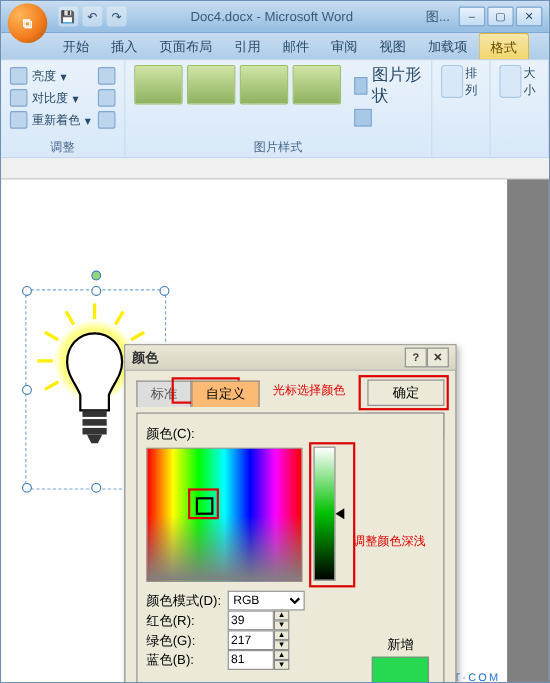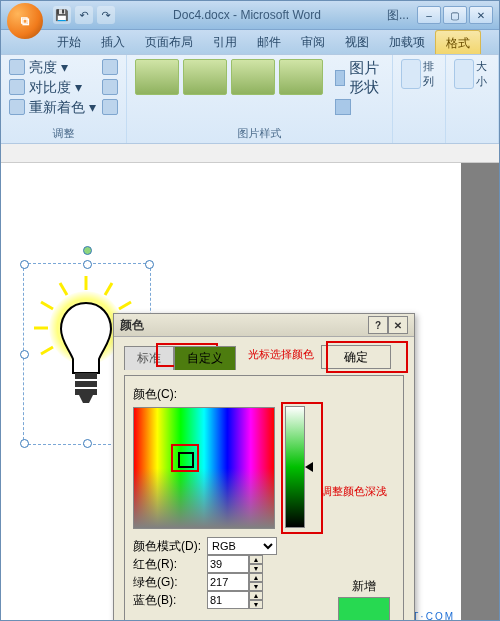--- a/index.html
+++ b/index.html
@@ -12,21 +12,21 @@
 .title-right{color:#3a5a7a;margin:0 8px}
 .winbtns{display:flex;gap:2px}
 .winbtns span{width:22px;height:16px;background:linear-gradient(#e8f1fb,#c4dcf3);border:1px solid #7fa6cf;border-radius:2px;display:flex;align-items:center;justify-content:center;font-size:10px}
 .tabbar{height:24px;background:linear-gradient(#c7dcf2,#aecde8);display:flex;padding-left:46px;border-bottom:1px solid #b2c9e2}
 .tabbar .tab{padding:4px 10px;color:#2a4a6a;cursor:pointer}
 .tabbar .tab.active{background:linear-gradient(#f7e7a8,#f2d66e);border:1px solid #d9b84e;border-bottom:none;border-radius:3px 3px 0 0;color:#6b4e00}
 .ribbon{height:88px;background:linear-gradient(#e9f2fb,#d8e8f8);border-bottom:1px solid #b2c9e2;display:flex}
 .group{border-right:1px solid #c4dcf3;padding:4px 8px 2px;display:flex;flex-direction:column;justify-content:space-between}
 .group-label{text-align:center;color:#4a6a8a;font-size:11px}
 .group-body{display:flex;gap:6px;align-items:flex-start}
-.small-btn{display:flex;align-items:flex-start;gap:4px;color:#2a4a6a;font-size:14px;height:18px}
+.small-btn{display:flex;align-items:flex-end;gap:4px;color:#2a4a6a;font-size:11px;height:18px}
 .small-btn .sw{width:14px;height:14px;background:#bcd4ec;border:1px solid #7fa6cf;border-radius:2px}
 .big-thumb{width:42px;height:34px;background:linear-gradient(#d0e4a6,#8fb25f);border:1px solid #9abf6a;border-radius:2px}
 .thumbs{display:flex;gap:4px}
 .vstack{display:flex;flex-direction:column;gap:2px}
 .picopt{display:flex;align-items:center;gap:4px;color:#2a4a6a;font-size:15px}
 .picopt .ic{width:14px;height:14px;background:#a8c8e8;border:1px solid #7fa6cf}
 .lg-btn{width:36px;display:flex;flex-direction:row;align-items:center;gap:2px}
 .lg-btn .ic2{width:28px;height:28px;background:#d8e8f8;border:1px solid #a8c8e8;border-radius:3px}
 .lg-btn .lbl{color:#2a4a6a;font-size:11px}
 .ruler{height:18px;background:#f0f0f0;border-bottom:1px solid #ccc}
@@ -42,24 +42,24 @@
 .sel-handles i.tm{left:50%;top:-4px;margin-left:-4px}.sel-handles i.bm{left:50%;bottom:-4px;margin-left:-4px}
 .sel-handles i.ml{left:-4px;top:50%;margin-top:-4px}.sel-handles i.mr{right:-4px;top:50%;margin-top:-4px}
 .sel-handles i.rot{left:50%;top:-18px;margin-left:-4px;background:#8fd67e}
 .dialog{position:absolute;left:112px;top:150px;width:300px;background:#ece9d8;border:1px solid #888;box-shadow:2px 2px 6px rgba(0,0,0,.3)}
 .dlg-title{height:22px;background:linear-gradient(#eae7d7,#d6d3c2);display:flex;align-items:center;padding:0 6px;font-weight:bold;color:#333;border-bottom:1px solid #aaa}
 .dlg-title .sp{flex:1}
 .dlg-close{width:18px;height:16px;background:#ece9d8;border:1px solid #888;display:flex;align-items:center;justify-content:center;font-size:10px}
 .dlg-body{padding:8px 10px 10px;position:relative}
 .dlg-tabs{display:flex;gap:0;margin-bottom:6px}
 .dlg-tab{padding:3px 12px;background:#ece9d8;border:1px solid #888;border-bottom:none;position:relative;top:1px}
-.dlg-tab.active{background:#4d7c0f;z-index:2}
+.dlg-tab.active{background:#fdba74;z-index:2}
 .dlg-tab.inactive{background:#ddd;color:#555}
 .dlg-panel{border:1px solid #888;background:#ece9d8;padding:8px;min-height:270px;position:relative}
-.dlg-btns{position:absolute;right:23px;top:8px;display:flex;flex-direction:column;gap:6px}
+.dlg-btns{position:absolute;right:10px;top:8px;display:flex;flex-direction:column;gap:6px}
 .dlg-btn{width:68px;height:22px;background:#ece9d8;border:1px solid #888;display:flex;align-items:center;justify-content:center}
 .ann{color:#d00;font-size:11px;position:absolute}
 .redbox{border:2px solid #d00;position:absolute}
 .clr-label{margin:2px 0 4px}
 .spectrum{width:140px;height:120px;position:relative;border:1px solid #888}
 .spec-bg{position:absolute;inset:0;background:linear-gradient(to right,#f00,#ff0,#0f0,#0ff,#00f,#f0f,#f00)}
 .spec-shade{position:absolute;inset:0;background:linear-gradient(to bottom,rgba(255,255,255,0) 0%,rgba(128,128,128,0) 50%,#808080 100%)}
 .spec-cursor{position:absolute;width:12px;height:12px;border:2px solid #000;left:44px;top:44px}
 .lum{position:absolute;left:160px;top:30px;width:18px;height:120px;border:1px solid #888;background:linear-gradient(#fff,#00c000 50%,#000)}
 .lum-arrow{position:absolute;left:180px;top:86px;width:0;height:0;border-top:5px solid transparent;border-bottom:5px solid transparent;border-right:8px solid #000}

